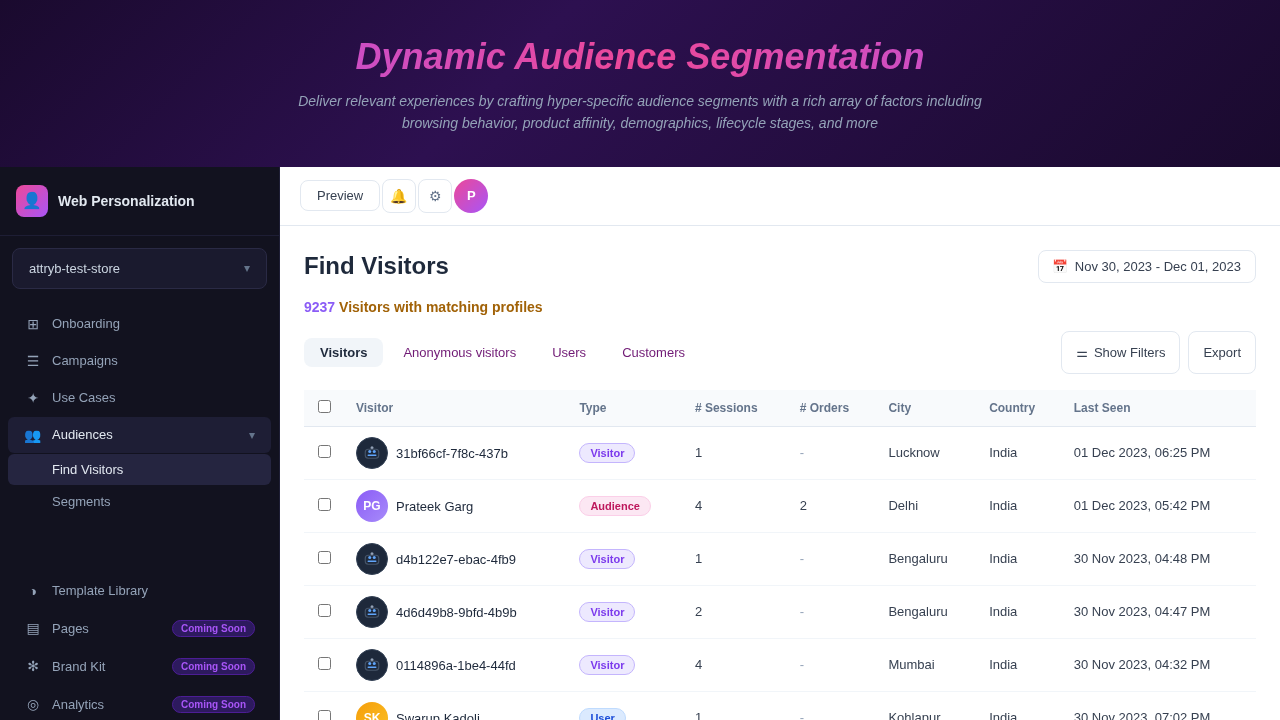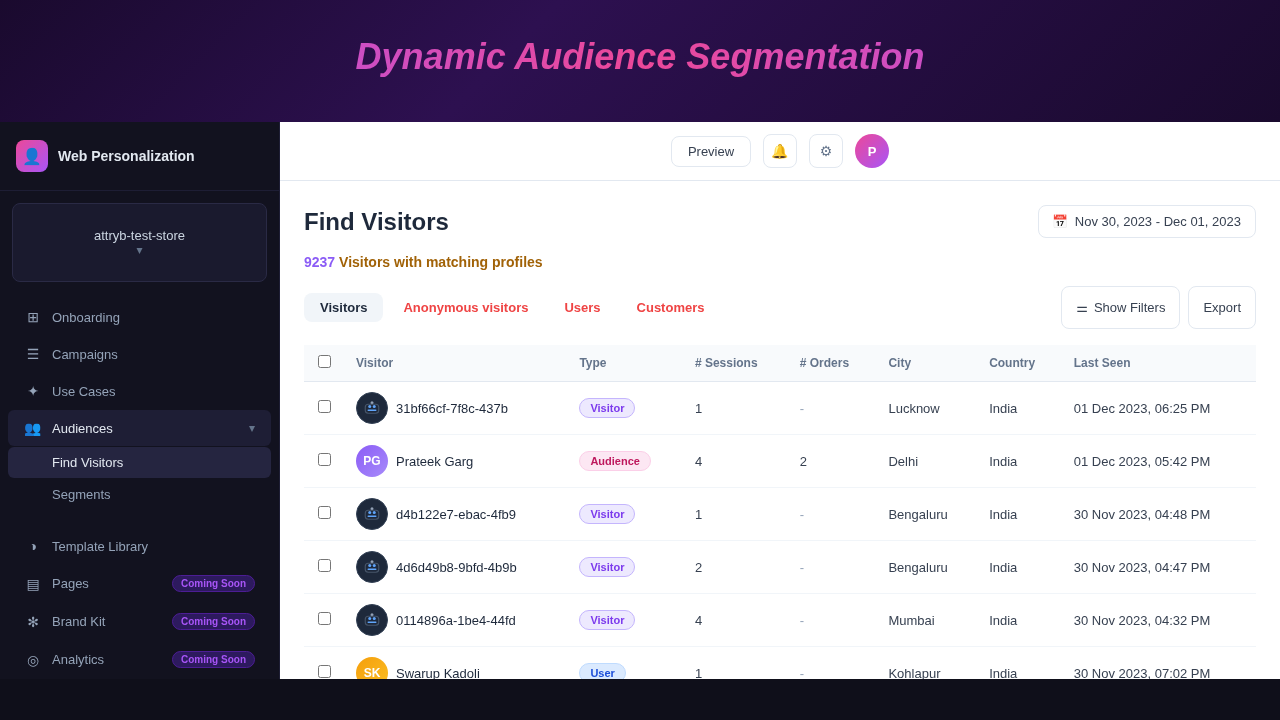--- a/index.html
+++ b/index.html
@@ -62,27 +62,26 @@
     }
     .brand-name {
       font-size: 14px;
       font-weight: 600;
       color: #e2e8f0;
     }
     .store-selector {
       display: flex;
       align-items: center;
       justify-content: space-between;
-      padding: 24px 16px;
+      padding: 12px 16px;
       background: #1a1a2e;
       margin: 12px 12px;
       border-radius: 8px;
       cursor: pointer;
       border: 1px solid #2a2a45;
-      flex-direction: column;
     }
     .store-name { font-size: 13px; color: #cbd5e1; }
     .chevron-down { color: #64748b; font-size: 12px; }
 
     .nav-section { padding: 4px 0; }
     .nav-item {
       display: flex;
       align-items: center;
       gap: 10px;
       padding: 10px 16px;
@@ -124,24 +123,24 @@
       background: #ffffff;
       overflow: hidden;
       display: flex;
       flex-direction: column;
     }
 
     
     .top-bar {
       display: flex;
       align-items: center;
-      justify-content: center;
+      justify-content: flex-start;
       padding: 12px 20px;
       border-bottom: 1px solid #e2e8f0;
-      gap: 12px;
+      gap: 2px;
     }
     .preview-btn {
       padding: 7px 16px;
       border: 1px solid #e2e8f0;
       border-radius: 8px;
       background: white;
       font-size: 13px;
       cursor: pointer;
       color: #374151;
       font-weight: 500;
@@ -224,24 +223,24 @@
       align-items: center;
       justify-content: space-between;
       margin-bottom: 16px;
     }
     .tabs { display: flex; gap: 4px; }
     .tab {
       padding: 7px 16px;
       border-radius: 8px;
       font-size: 13px;
       cursor: pointer;
-      color: #ef4444;
+      color: #701a75;
       background: transparent;
       border: none;
-      font-weight: 700;
+      font-weight: 400;
     }
     .tab.active {
       background: #f1f5f9;
       color: #1e293b;
       font-weight: 600;
     }
 
     .tab-actions { display: flex; gap: 8px; }
     .show-filters-btn {
       padding: 7px 14px;
@@ -323,20 +322,21 @@
     .robot-avatar {
       background: #1e293b;
       border: 1px solid #334155;
     }
   </style>
 </head>
 <body>
 
 <div class="hero">
   <div class="hero-title">Dynamic Audience Segmentation</div>
+  <div class="hero-subtitle">Deliver relevant experiences by crafting hyper-specific audience segments with a rich array of factors including browsing behavior, product affinity, demographics, lifecycle stages, and more</div>
 </div>
 
 <div class="app-container">
 
   <div class="sidebar">
     <div class="sidebar-brand">
       <div class="brand-icon">👤</div>
       <span class="brand-name">Web Personalization</span>
     </div>
 

